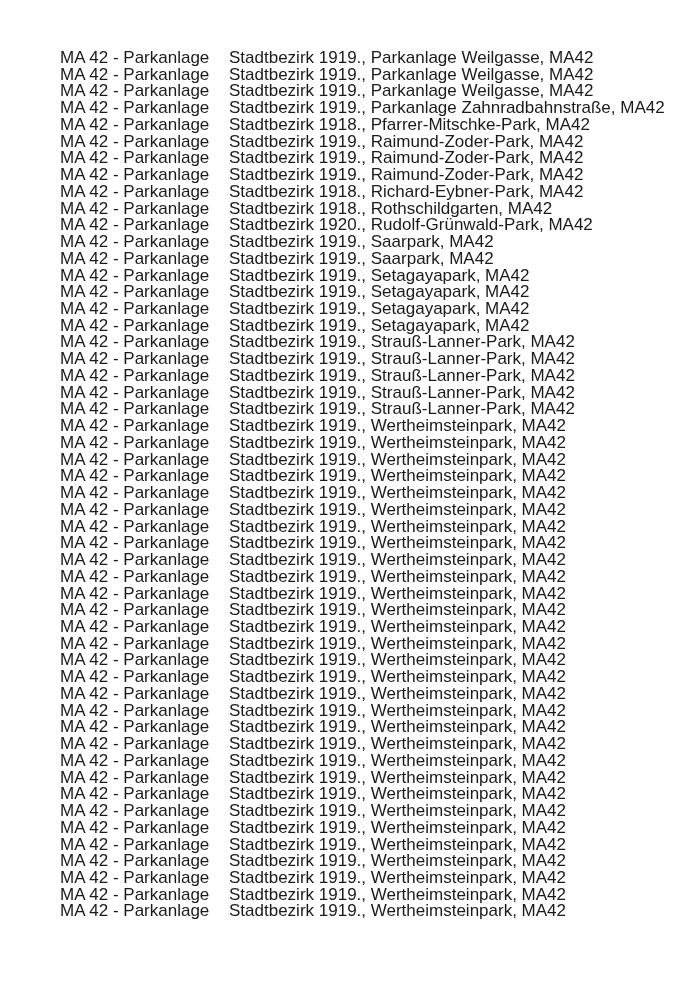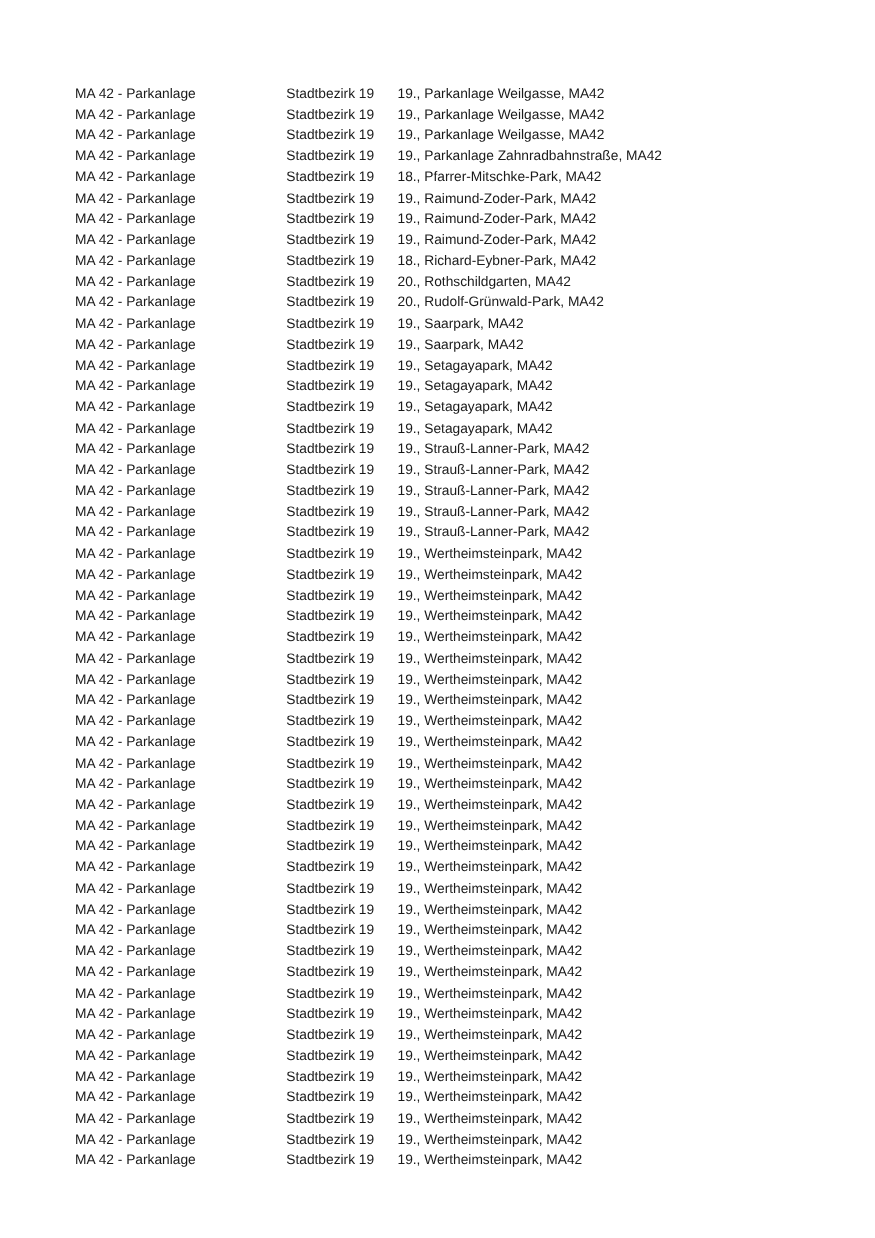--- a/index.html
+++ b/index.html
@@ -15,24 +15,24 @@
   .page {
     position: relative;
     width: 700px;
     height: 990px;
     background: #ffffff;
     overflow: hidden;
   }
   table.data-table {
     position: absolute;
     left: 60px;
-    top: 67px;
+    top: 50px;
     border-collapse: collapse;
     border-spacing: 0;
-    font-size: 11px;
+    font-size: 17px;
     line-height: 16.74px;
     color: #1a1a1a;
   }
   table.data-table td {
     padding: 0;
     margin: 0;
     white-space: nowrap;
     vertical-align: top;
     font-weight: 400;
     text-align: left;
@@ -97,21 +97,21 @@
 
   <tr>
     <td class="col-dept">MA 42 - Parkanlage</td>
     <td class="col-district">Stadtbezirk 19</td>
     <td class="col-location">18., Richard-Eybner-Park, MA42</td>
   </tr>
 
   <tr>
     <td class="col-dept">MA 42 - Parkanlage</td>
     <td class="col-district">Stadtbezirk 19</td>
-    <td class="col-location">20., Rothschildgarten, MA42</td>
+    <td class="col-location">18., Rothschildgarten, MA42</td>
   </tr>
 
   <tr>
     <td class="col-dept">MA 42 - Parkanlage</td>
     <td class="col-district">Stadtbezirk 19</td>
     <td class="col-location">20., Rudolf-Grünwald-Park, MA42</td>
   </tr>
 
   <tr>
     <td class="col-dept">MA 42 - Parkanlage</td>

